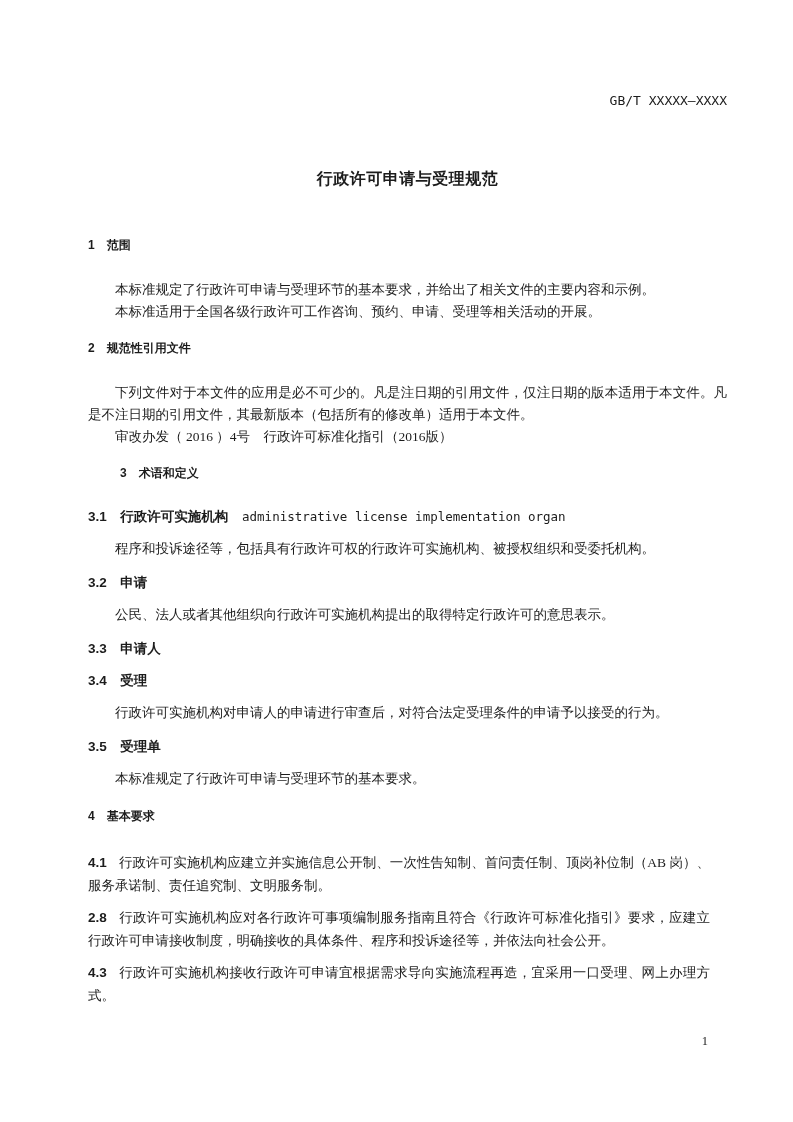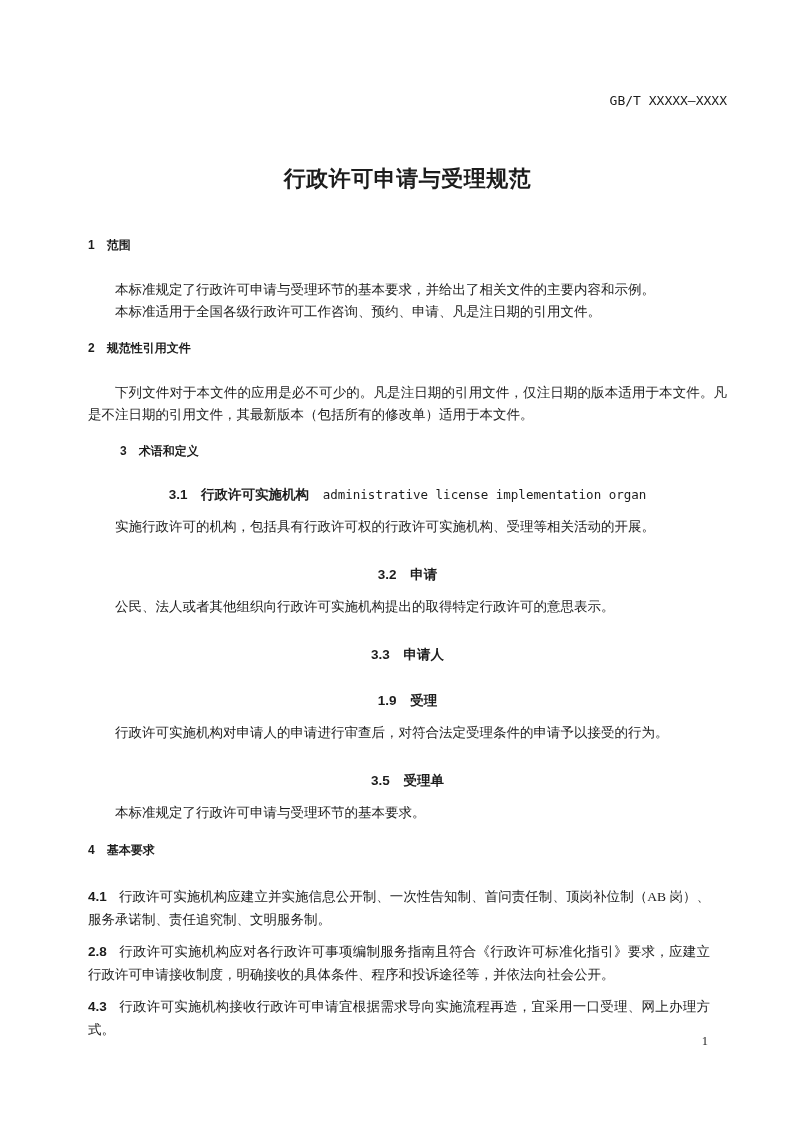--- a/index.html
+++ b/index.html
@@ -21,21 +21,21 @@
     text-align: right;
     font-family: "DejaVu Sans Mono", "Liberation Mono", monospace;
     font-size: 13px;
     line-height: 14px;
     white-space: nowrap;
   }
   .doc-title {
     margin: 58px 0 0 0;
     text-align: center;
     font-family: "Liberation Sans", "DejaVu Sans", sans-serif;
-    font-size: 22px;
+    font-size: 16px;
     font-weight: bold;
     line-height: 26px;
     letter-spacing: 0.5px;
   }
   .sec-h {
     font-family: "Liberation Sans", "DejaVu Sans", sans-serif;
     font-weight: bold;
     font-size: 12px;
     line-height: 18px;
     margin: 16px 0 25px 0;
@@ -43,29 +43,28 @@
   .sec-h.first { margin-top: 44px; }
   .sec-h.before-terms { margin-bottom: 0; margin-left: 32px; }
   .sec-h.sec4 { margin-top: 17px; margin-bottom: 26px; }
   .sec-no { margin-right: 1em; }
   .body-p {
     margin: 0;
     line-height: 22px;
     text-align: justify;
     text-indent: 2em;
   }
-  .term { margin-top: 28px; }
+  .term { margin-top: 14px; }
   .term.first { margin-top: 26px; }
   .term-h {
     font-family: "Liberation Sans", "DejaVu Sans", sans-serif;
     font-weight: bold;
     font-size: 13.5px;
     line-height: 18px;
     margin: 0 0 12px 0;
-    text-align: center;
   }
   .term-en {
     font-family: "DejaVu Sans Mono", "Liberation Mono", monospace;
     font-weight: normal;
     font-size: 12.5px;
     margin-left: 1.1em;
     letter-spacing: 0;
   }
   .clause {
     margin: 0 17px 9px 0;
@@ -93,58 +92,59 @@
 
   <div class="running-head">GB/T XXXXX—XXXX</div>
 
   <h1 class="doc-title">行政许可申请与受理规范</h1>
 
   <section>
     <div class="sec-h first">
       <span class="sec-no">1</span><span>范围</span>
     </div>
     <p class="body-p">本标准规定了行政许可申请与受理环节的基本要求，并给出了相关文件的主要内容和示例。</p>
-    <p class="body-p">本标准适用于全国各级行政许可工作咨询、预约、申请、凡是注日期的引用文件。</p>
+    <p class="body-p">本标准适用于全国各级行政许可工作咨询、预约、申请、受理等相关活动的开展。</p>
   </section>
 
   <section>
     <div class="sec-h">
       <span class="sec-no">2</span><span>规范性引用文件</span>
     </div>
     <p class="body-p">下列文件对于本文件的应用是必不可少的。凡是注日期的引用文件，仅注日期的版本适用于本文件。凡是不注日期的引用文件，其最新版本（包括所有的修改单）适用于本文件。</p>
+    <p class="body-p">审改办发（ 2016 ）4号　行政许可标准化指引（2016版）</p>
   </section>
 
   <section>
     <div class="sec-h before-terms">
       <span class="sec-no">3</span><span>术语和定义</span>
     </div>
 
     <div class="term first">
       <div class="term-h">
         <span class="sec-no">3.1</span><span>行政许可实施机构</span><span class="term-en">administrative license implementation organ</span>
       </div>
-      <p class="body-p">实施行政许可的机构，包括具有行政许可权的行政许可实施机构、受理等相关活动的开展。</p>
+      <p class="body-p">程序和投诉途径等，包括具有行政许可权的行政许可实施机构、被授权组织和受委托机构。</p>
     </div>
 
     <div class="term">
       <div class="term-h">
         <span class="sec-no">3.2</span><span>申请</span>
       </div>
       <p class="body-p">公民、法人或者其他组织向行政许可实施机构提出的取得特定行政许可的意思表示。</p>
     </div>
 
     <div class="term">
       <div class="term-h">
         <span class="sec-no">3.3</span><span>申请人</span>
       </div>
     </div>
 
     <div class="term">
       <div class="term-h">
-        <span class="sec-no">1.9</span><span>受理</span>
+        <span class="sec-no">3.4</span><span>受理</span>
       </div>
       <p class="body-p">行政许可实施机构对申请人的申请进行审查后，对符合法定受理条件的申请予以接受的行为。</p>
     </div>
 
     <div class="term">
       <div class="term-h">
         <span class="sec-no">3.5</span><span>受理单</span>
       </div>
       <p class="body-p">本标准规定了行政许可申请与受理环节的基本要求。</p>
     </div>

